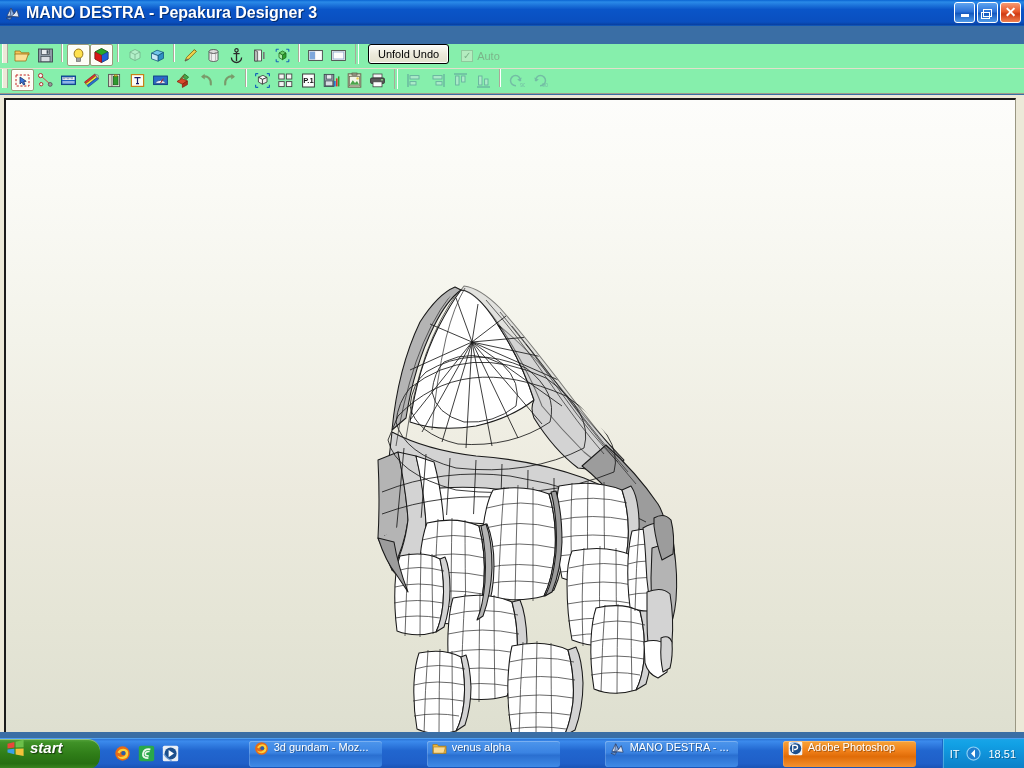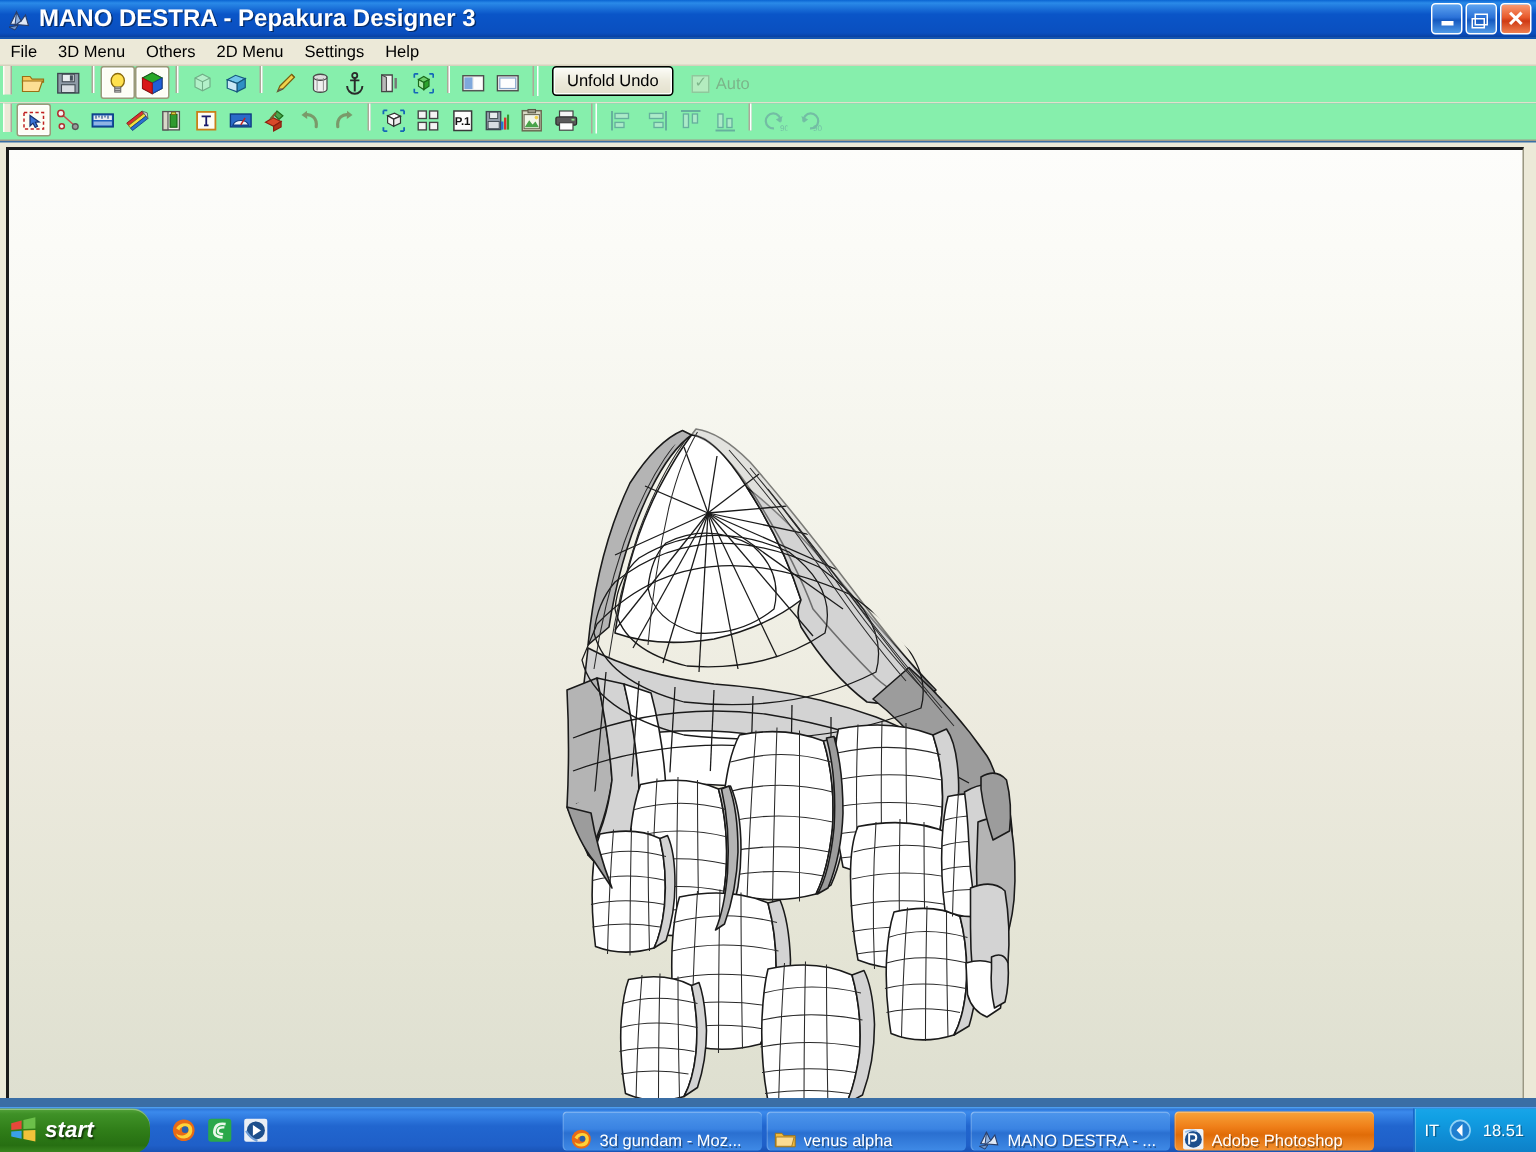--- a/index.html
+++ b/index.html
@@ -124,37 +124,37 @@
   .taskbar{
     position:absolute;left:0;top:738px;width:1024px;height:30px;
     background:linear-gradient(180deg,#2b74d8 0%,#3b8aec 8%,#2166cf 40%,#1f5fc8 85%,#1953b5 100%);
     border-top:1px solid #4d9df0;
     display:flex;align-items:center;box-sizing:border-box;
   }
   .startbtn{
     width:100px;height:30px;flex:0 0 auto;
     background:linear-gradient(180deg,#56a43c 0%,#3f9127 12%,#2f7d18 50%,#276f12 82%,#3d8a22 100%);
     border-top-right-radius:12px;border-bottom-right-radius:12px;
-    display:flex;align-items:center;padding-left:6px;box-sizing:border-box;
+    display:flex;align-items:flex-start;padding-left:6px;box-sizing:border-box;
     box-shadow:inset 0 1px 0 rgba(255,255,255,.35);
   }
   .start-label{
     color:#fff;font-size:15px;font-style:italic;font-weight:bold;
     text-shadow:1px 1px 1px rgba(0,0,0,.55);margin-left:5px;
     font-family:"Liberation Sans",sans-serif;
   }
   .qlaunch{display:flex;align-items:center;gap:7px;margin-left:14px;flex:0 0 auto;}
   .qicon{width:17px;height:17px;}
   .tasks{display:flex;align-items:center;gap:3px;margin-left:auto;margin-right:0px;flex:0 0 auto;}
   .taskbtn{
-    height:26px;width:133px;display:flex;align-items:flex-end;padding:0 5px;
+    height:26px;width:133px;display:flex;align-items:flex-start;padding:0 5px;
     box-sizing:border-box;border-radius:3px;
     background:linear-gradient(180deg,#4d96ec 0%,#3a83e2 45%,#2a6fd0 55%,#3f8ae6 100%);
     box-shadow:inset 0 1px 0 rgba(255,255,255,.25),inset 1px 0 0 rgba(255,255,255,.18);
-    overflow:hidden;flex:0 0 auto;
+    overflow:hidden;flex:0 0 auto;margin-left:42px;
   }
   .taskbtn.active{
     background:linear-gradient(180deg,#f7a43a 0%,#ef7e18 40%,#e06c08 60%,#f49230 100%);
   }
   .taskbtn .tlabel{
     color:#fff;font-size:11px;margin-left:5px;white-space:nowrap;
     overflow:hidden;text-overflow:ellipsis;
     text-shadow:1px 1px 0 rgba(0,0,0,.35);
     font-family:"Liberation Sans",sans-serif;
   }
@@ -191,28 +191,20 @@
         </div>
       <div class="wbtn max">
           <div class="maxsq"></div>
         </div>
       <div class="wbtn close">
           <span class="xglyph">✕</span>
         </div>
     </div>
   </div>
 
-  <div class="menubar">
-    <div class="menuitem">File</div>
-    <div class="menuitem">3D Menu</div>
-    <div class="menuitem">Others</div>
-    <div class="menuitem">2D Menu</div>
-    <div class="menuitem">Settings</div>
-    <div class="menuitem">Help</div>
-  </div>
 
   <div class="toolbar" id="tb1">
     <div class="grip"></div>
 
     <div class="tbtn">
       <svg class="ico" viewBox="0 0 17 17">
           <path d="M1 4 h5 l1.4 1.8 H15 v2 H1z" fill="#f6c85a" stroke="#9a6f14" stroke-width="0.8"></path>
           <path d="M1 7 h13.3 l-2.4 7H1z" fill="#fcdf94" stroke="#9a6f14" stroke-width="0.8"></path>
         </svg>
     </div>

